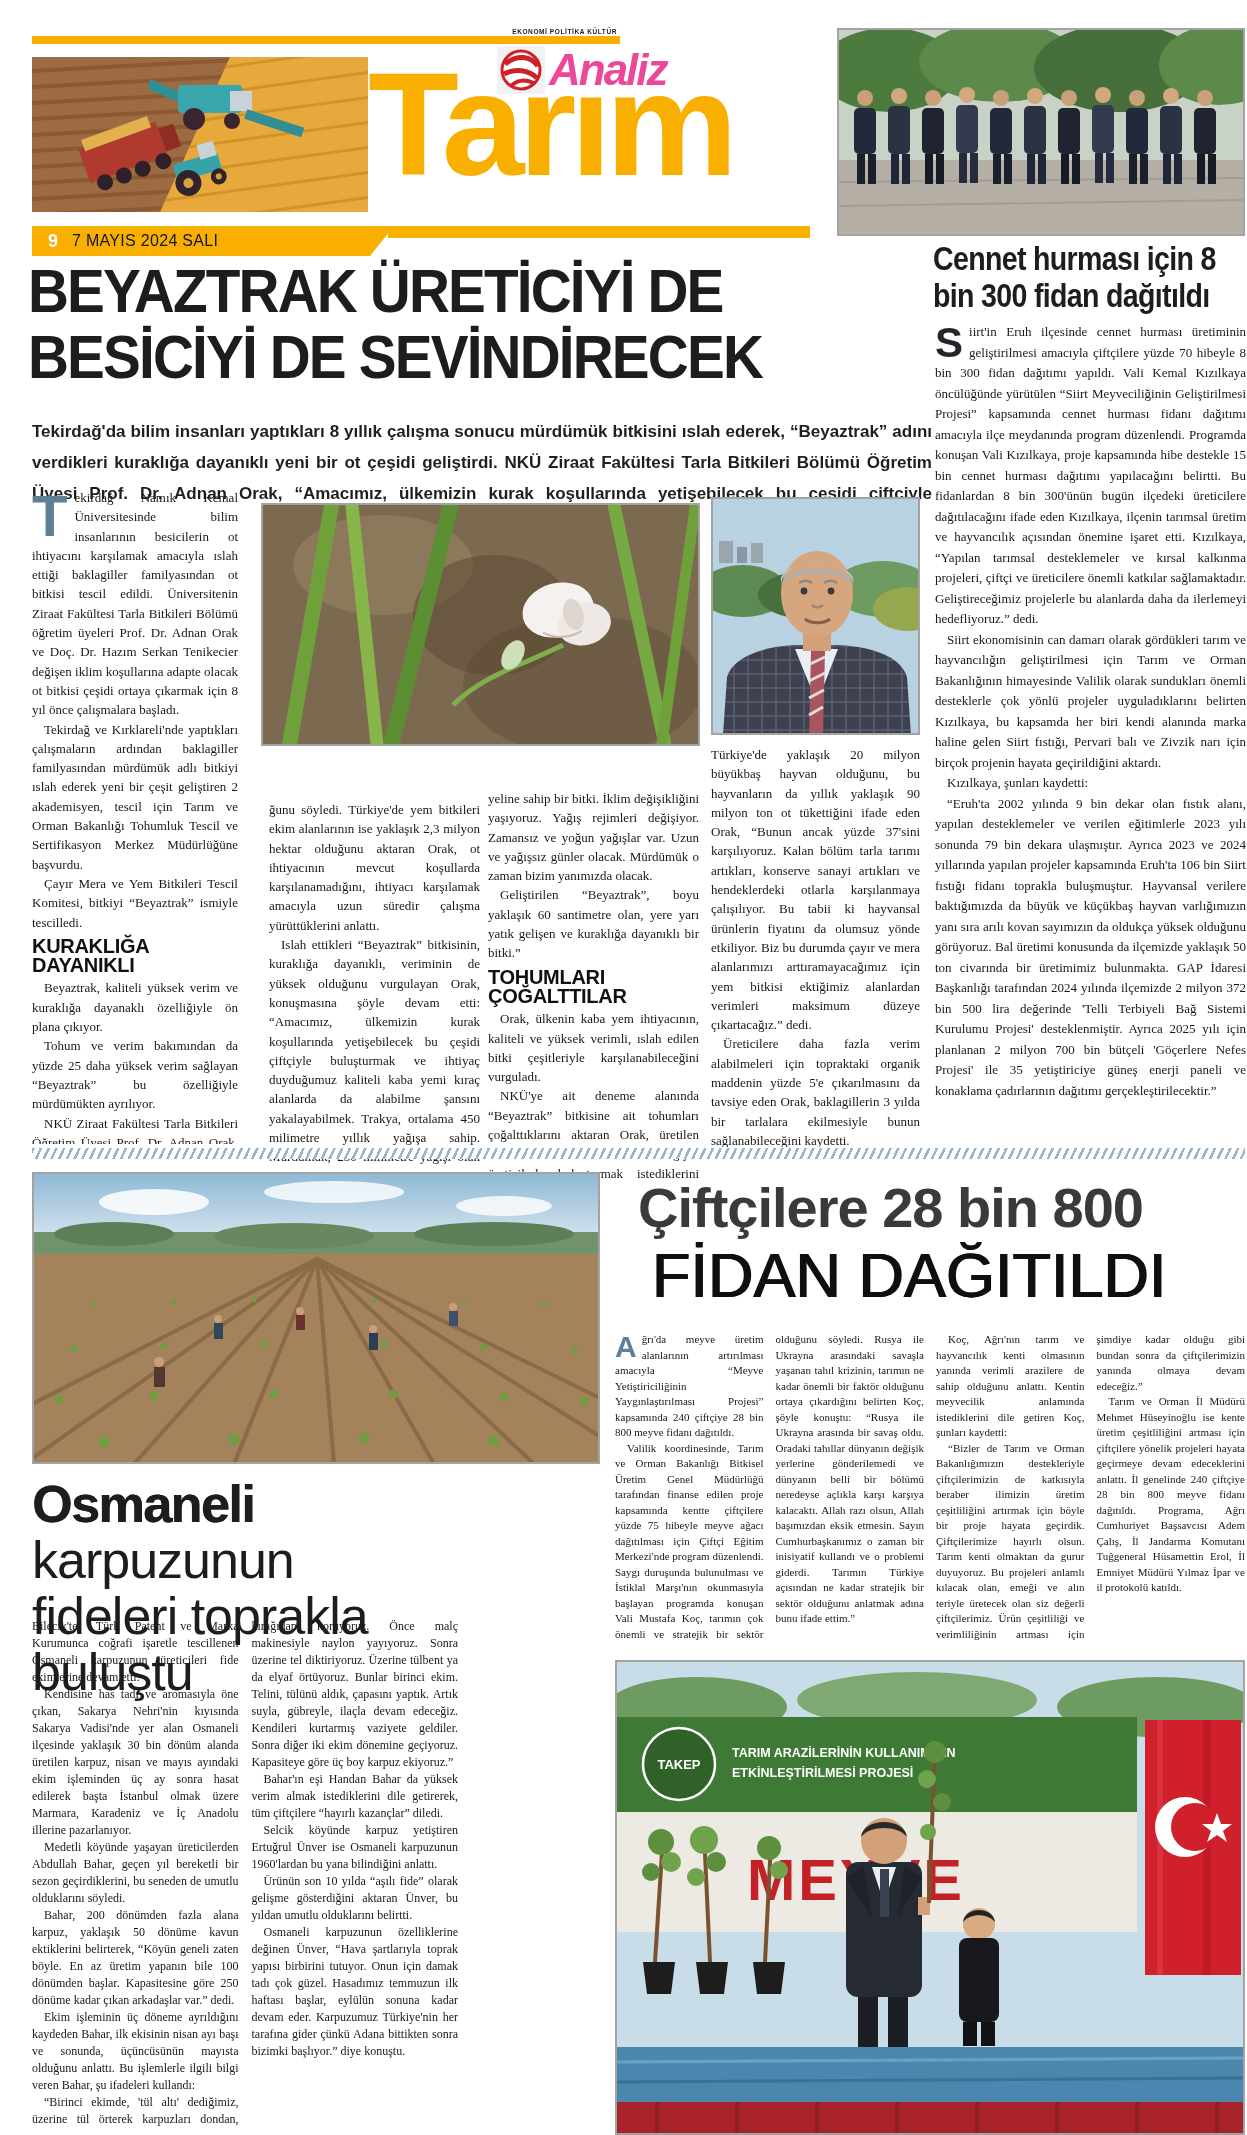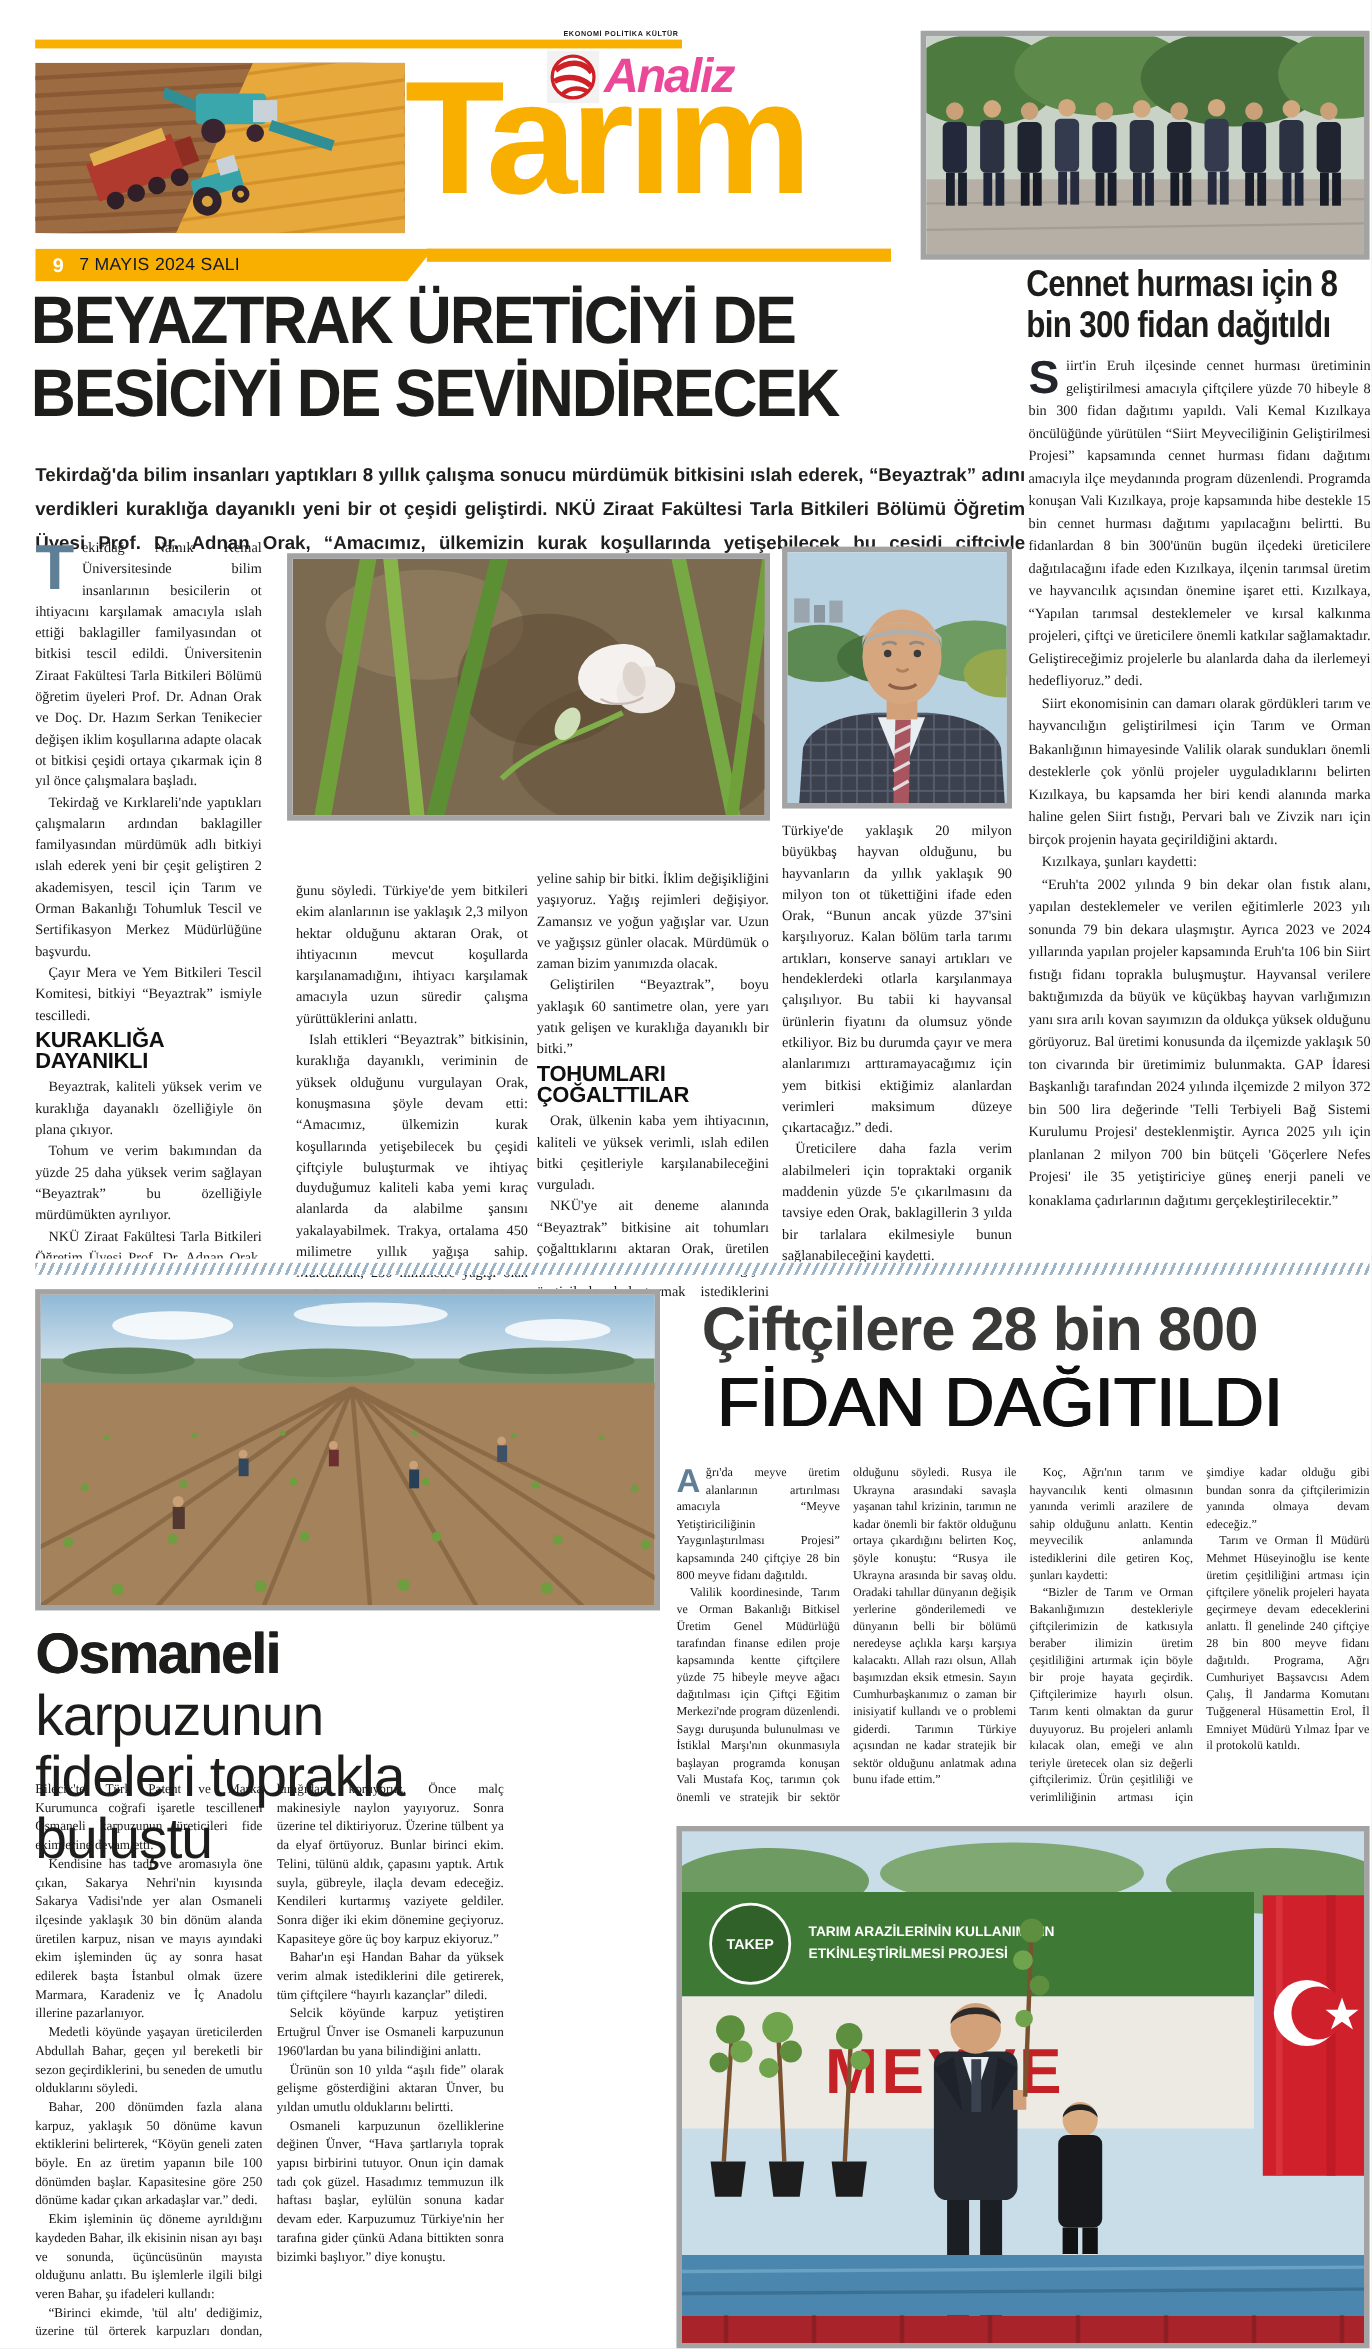--- a/index.html
+++ b/index.html
@@ -16,21 +16,21 @@
   .analiz .word{font-size:44px;font-weight:bold;font-style:italic;color:#ec4899;letter-spacing:-2px;}
   .tarim{left:368px;top:40px;font-size:146px;line-height:170px;font-weight:bold;color:#F9AF00;
          letter-spacing:-6px;transform:scaleX(1.02);transform-origin:left;}
   .datebar{left:32px;top:226px;width:362px;height:30px;background:#F9AF00;
            clip-path:polygon(0 0,100% 0,calc(100% - 24px) 100%,0 100%);
            display:flex;align-items:center;gap:14px;padding-left:16px;box-sizing:border-box;}
   .datebar .pagenum{font-weight:bold;color:#fff;font-size:18px;}
   .datebar .date{color:#0f172a;font-weight:normal;font-size:16px;letter-spacing:.3px;}
   .datebar-ext{left:388px;top:226px;width:422px;height:12px;background:#F9AF00;}
   
-  .photo{border:5px solid #a3a3a3;box-sizing:border-box;overflow:hidden;background:#dfe7ec;}
+  .photo{border:2px solid #a3a3a3;box-sizing:border-box;overflow:hidden;background:#dfe7ec;}
   .photo-group{left:837px;top:28px;width:408px;height:208px;}
   .photo-plant{left:261px;top:503px;width:439px;height:243px;}
   .photo-portrait{left:711px;top:497px;width:209px;height:238px;}
   .photo-field{left:32px;top:1172px;width:568px;height:292px;}
   .photo-ceremony{left:615px;top:1660px;width:630px;height:475px;}
   
   .headline{left:28px;width:920px;font-weight:bold;color:#1d1d1b;font-size:61px;line-height:62px;
             letter-spacing:-2px;white-space:nowrap;transform:scaleX(.93);transform-origin:left;}
   .hl1{top:260px;} .hl2{top:326px;}
   .standfirst{left:32px;top:416px;width:900px;height:98px;overflow:hidden;

